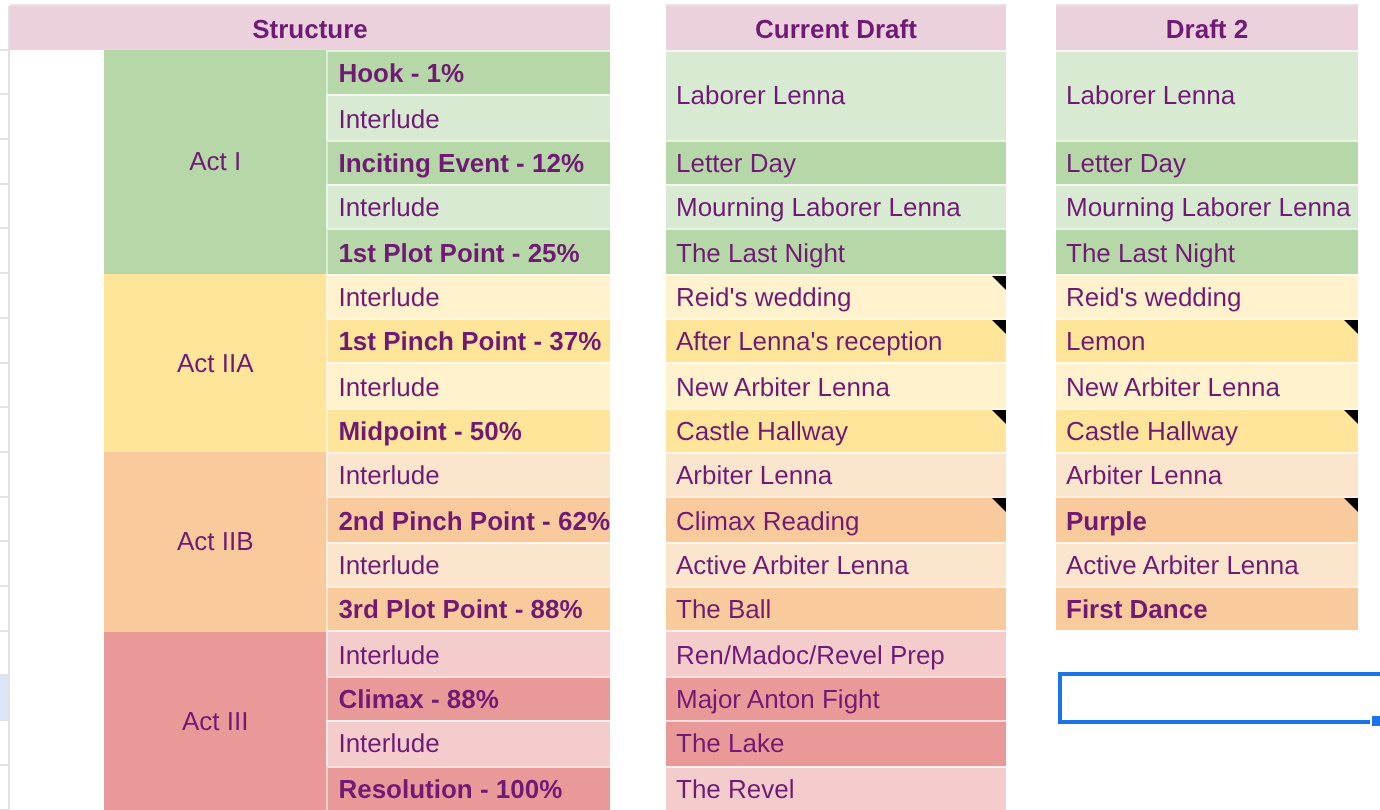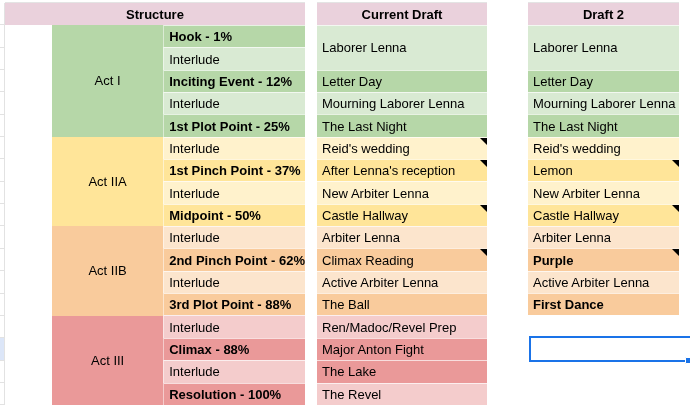--- a/index.html
+++ b/index.html
@@ -1,37 +1,37 @@
 <!DOCTYPE html>
 <html><head>
 <meta charset="utf-8">
 <style>
   * { margin:0; padding:0; box-sizing:border-box; }
   html,body { background:#ffffff; }
   .stage {
     position:relative; width:690px; height:405px; overflow:hidden;
     background:#ffffff;
     font-family:"Liberation Sans","DejaVu Sans",sans-serif;
-    font-size:13px; color:#000000; line-height:1;
+    font-size:13px; color:#701a75; line-height:1;
     --rh:22.35px;
   }
   
   .leftstrip {
     position:absolute; left:0; top:3px; bottom:0; width:4.5px;
     border-right:1px solid #e2e2e2;
     background-image:repeating-linear-gradient(to bottom,#ffffff 0 21.35px,#e2e2e2 21.35px 22.35px);
   }
   .leftstrip .bluecell {
     position:absolute; left:0; right:0;
     top:calc(22px + 14*var(--rh)); height:var(--rh);
     background:#dce6f8;
   }
   .col { position:absolute; top:3px; box-shadow:0 -1px 0 #e4e4e4; }
   .col-structure { left:5px; width:300px; }
-  .col-current   { left:317px; width:170px; }
+  .col-current   { left:333px; width:170px; }
   .col-draft2    { left:528px; width:151px; }
   .colhdr {
     height:22px; display:flex; align-items:center; justify-content:center;
     font-weight:700; background:#ead1dc;
   }
   .body2 { display:flex; }
   .acts { width:147px;margin-left:47px; }
   .beats { width:153px; }
   .actcell {
     display:flex; align-items:center; justify-content:center;

